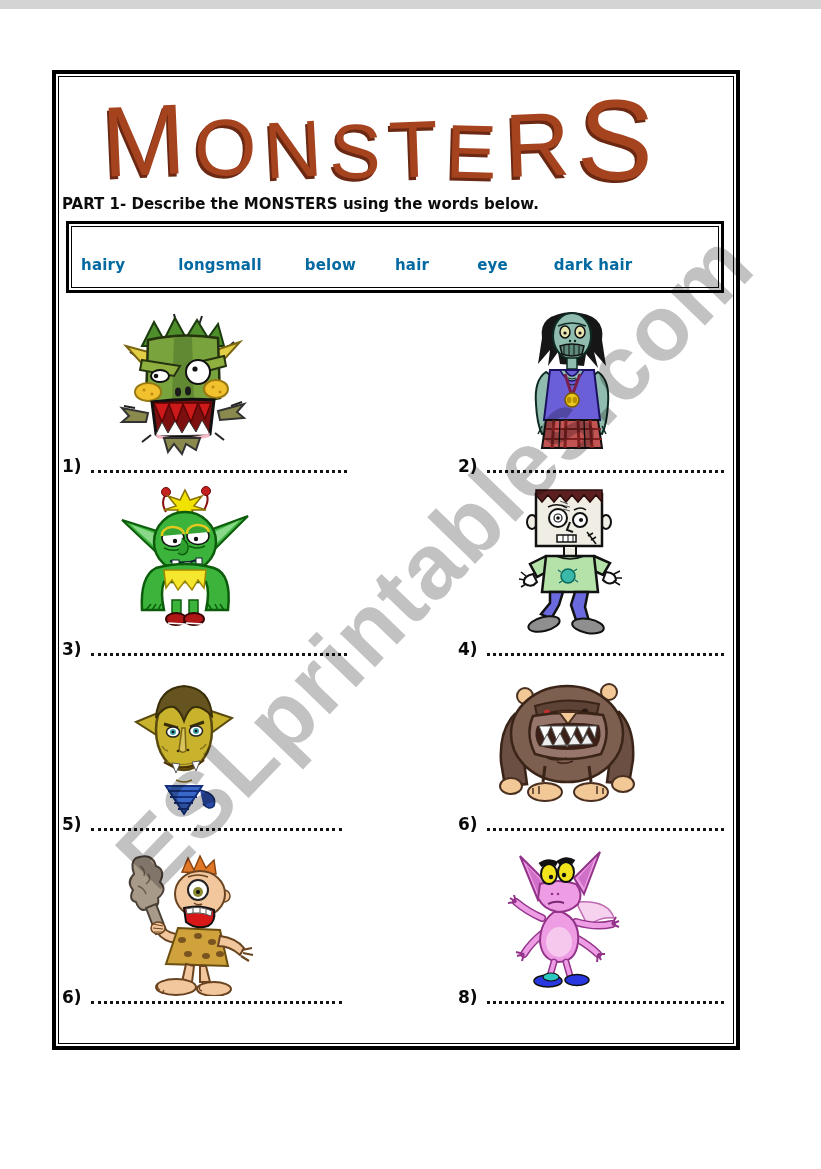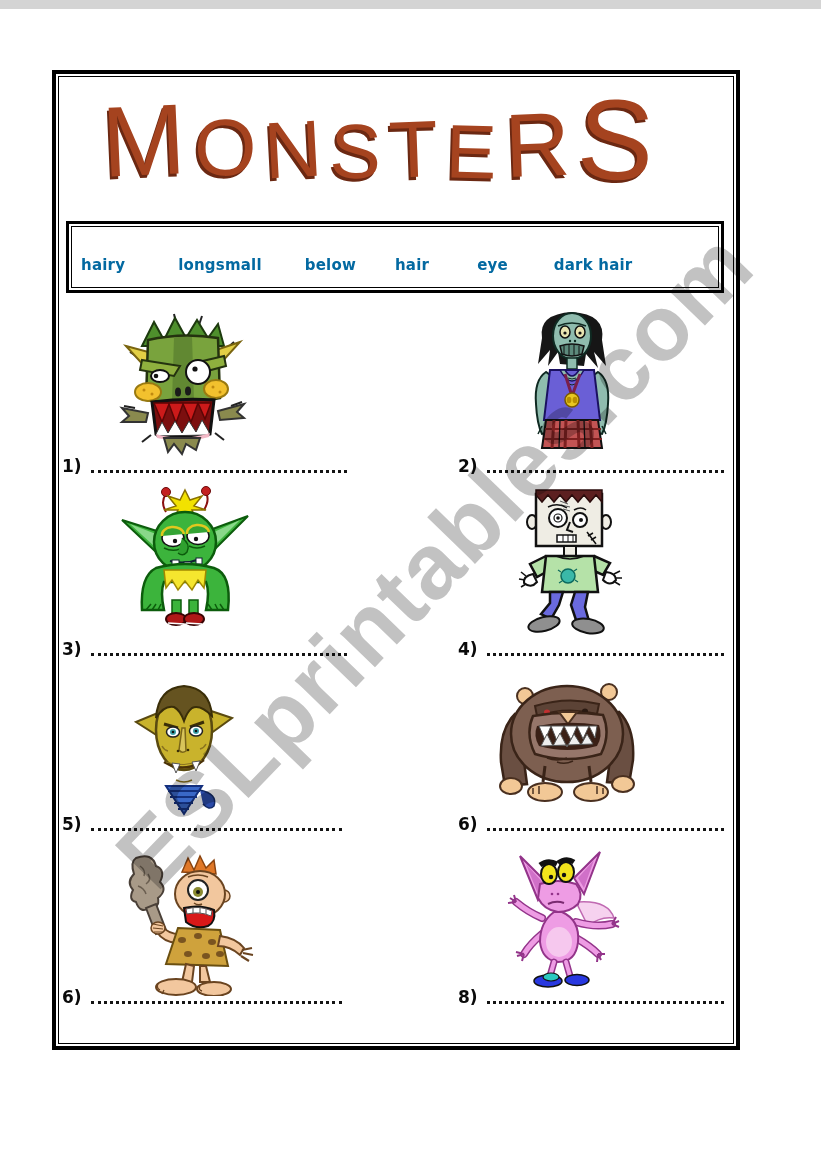--- a/index.html
+++ b/index.html
@@ -82,20 +82,21 @@
       <span class="tl tl0">M</span>
       <span class="tl tl1">O</span>
       <span class="tl tl2">N</span>
       <span class="tl tl3">S</span>
       <span class="tl tl4">T</span>
       <span class="tl tl5">E</span>
       <span class="tl tl6">R</span>
       <span class="tl tl7">S</span>
     </div>
 
+  <div class="instruction">PART 1- Describe the MONSTERS using the words below.</div>
 
   <div class="word-box">
     <div class="word-box-inner"></div>
     <div class="wb-line wb-line2" style="color: #0369a1;">
         <span class="word w2-0">hairy</span>
         <span class="word w2-1">longsmall</span>
         <span class="word w2-2">below</span>
         <span class="word w2-3">hair</span>
         <span class="word w2-4">eye</span>
         <span class="word w2-5">dark hair</span>

